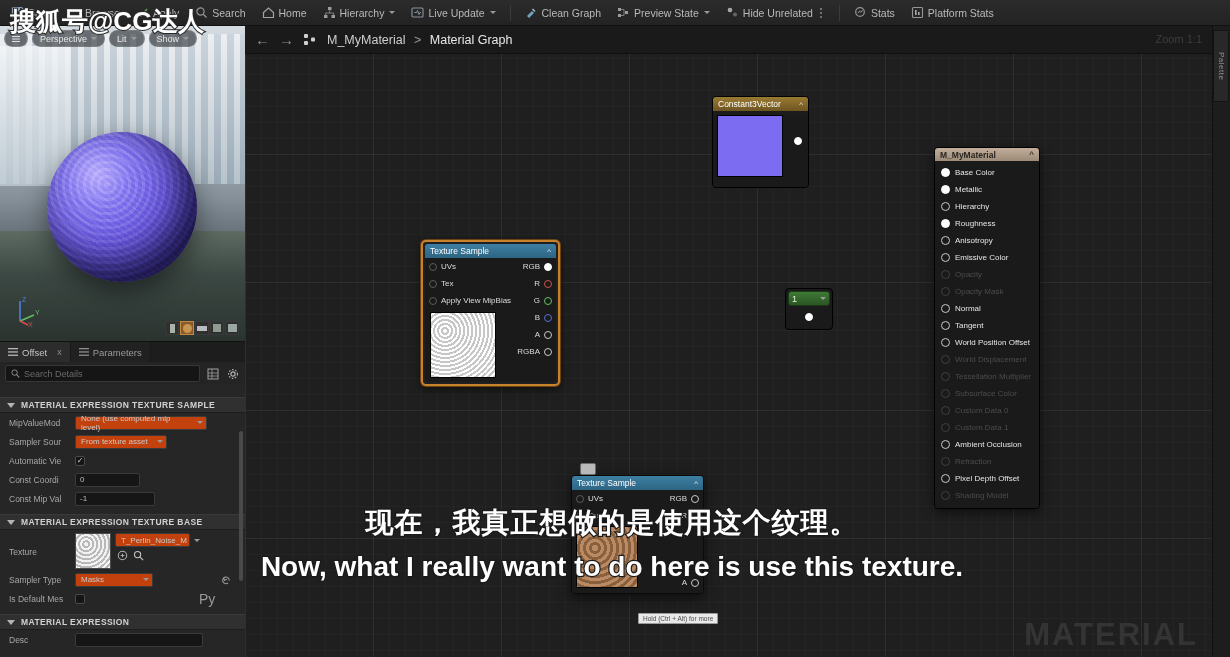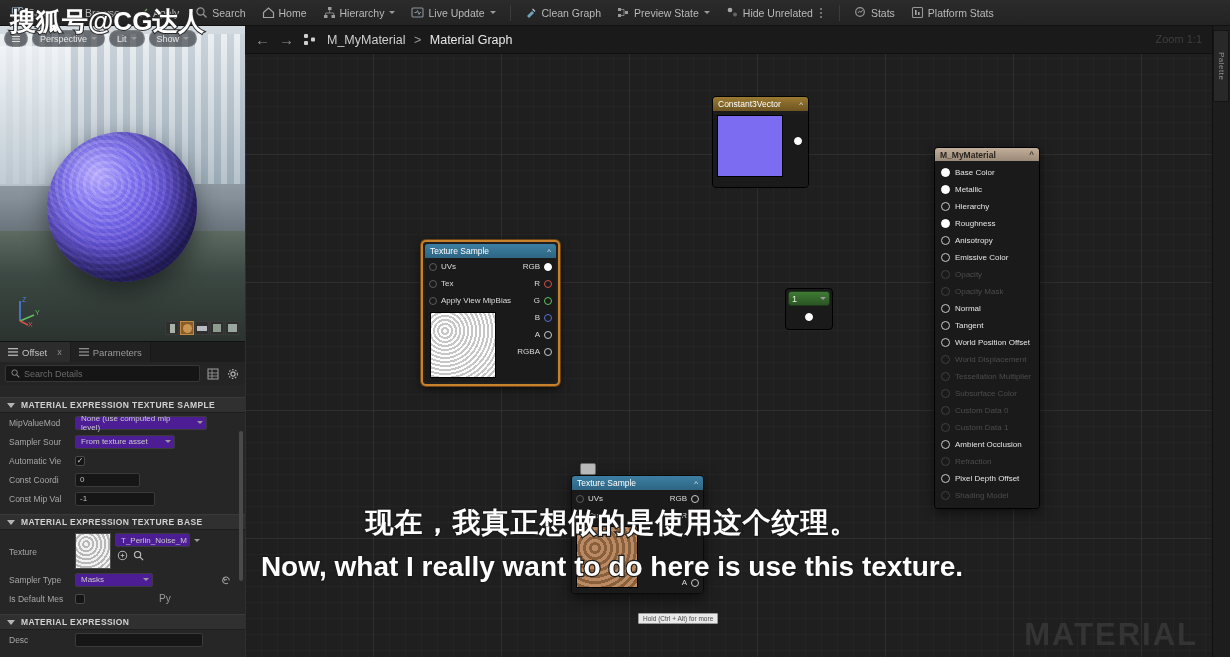--- a/index.html
+++ b/index.html
@@ -108,21 +108,21 @@
   .det-body { position:absolute; left:0; top:43px; right:0; bottom:0; overflow:hidden; background:#262626; }
   .cat-head {
     height:16px; background:#303030; border-top:1px solid #3a3a3a; border-bottom:1px solid #1d1d1d;
     display:flex; align-items:center; gap:6px; padding-left:7px;
     font-size:8.5px; letter-spacing:.4px; color:#d2d2d2; font-weight:bold;margin-top:12px;
   }
   .tri { width:0;height:0;border-left:4px solid transparent;border-right:4px solid transparent;border-top:5px solid #b4b4b4; }
   .prow { display:flex; align-items:center; height:19px; padding-left:9px; gap:4px; }
   .plabel { width:62px; color:#a7a7a7; font-size:8.5px; white-space:nowrap; overflow:hidden; }
   .pcombo {
-    height:14px; background:#4c1d95; border:1px solid #3a3a3a; border-radius:2px;
+    height:14px; background:#c2410c; border:1px solid #3a3a3a; border-radius:2px;
     display:flex; align-items:center; justify-content:space-between; padding:0 3px 0 5px;
     color:#c9c9c9; font-size:8px; gap:6px;
   }
   .pfield {
     height:14px; background:#161616; border:1px solid #3a3a3a; border-radius:2px;
     display:flex; align-items:center; padding:0 4px; color:#bdbdbd; font-size:8px;
   }
   .chk { width:10px;height:10px;background:#151515;border:1px solid #4a4a4a;border-radius:2px; display:flex;align-items:center;justify-content:center;color:#cfcfcf;font-size:8px; }
   .thumb-tex {
     width:36px;height:36px;border:1px solid #4a4a4a;
@@ -515,21 +515,21 @@
       </div>
       <div class="prow">
         <span class="plabel">MipValueMod</span>
         <div class="pcombo" style="width:132px">
           <span>None (use computed mip level)</span>
           <span class="tb-caret"></span>
         </div>
       </div>
       <div class="prow">
         <span class="plabel">Sampler Sour</span>
-        <div class="pcombo" style="width:100px">
+        <div class="pcombo" style="width:92px">
           <span>From texture asset</span>
           <span class="tb-caret"></span>
         </div>
       </div>
       <div class="prow">
         <span class="plabel">Automatic Vie</span>
         <div class="chk">
             <span>✓</span>
           </div>
       </div>
@@ -579,21 +579,21 @@
         <svg width="11" height="11" viewBox="0 0 12 12" style="margin-left:64px">
             <path d="M9 7a3.6 3.6 0 10-1.4 2.8" fill="none" stroke="#9a9a9a" stroke-width="1.2"></path>
             <path d="M2.5 4.2l1.4 2.6 2.6-1" fill="none" stroke="#9a9a9a" stroke-width="1.2"></path>
           </svg>
       </div>
       <div class="prow">
         <span class="plabel">Is Default Mes</span>
         <div class="chk">
             <span></span>
           </div>
-        <span style="margin-left:70px;color:#9a9a9a;font-size:10px">Py</span>
+        <span style="margin-left:110px;color:#9a9a9a;font-size:14px">Py</span>
       </div>
 
       <div class="cat-head" style="margin-top:6px">
         <span class="tri"></span>
         <span>MATERIAL EXPRESSION</span>
       </div>
       <div class="prow">
         <span class="plabel">Desc</span>
         <div class="pfield" style="width:128px">
           <span></span>

